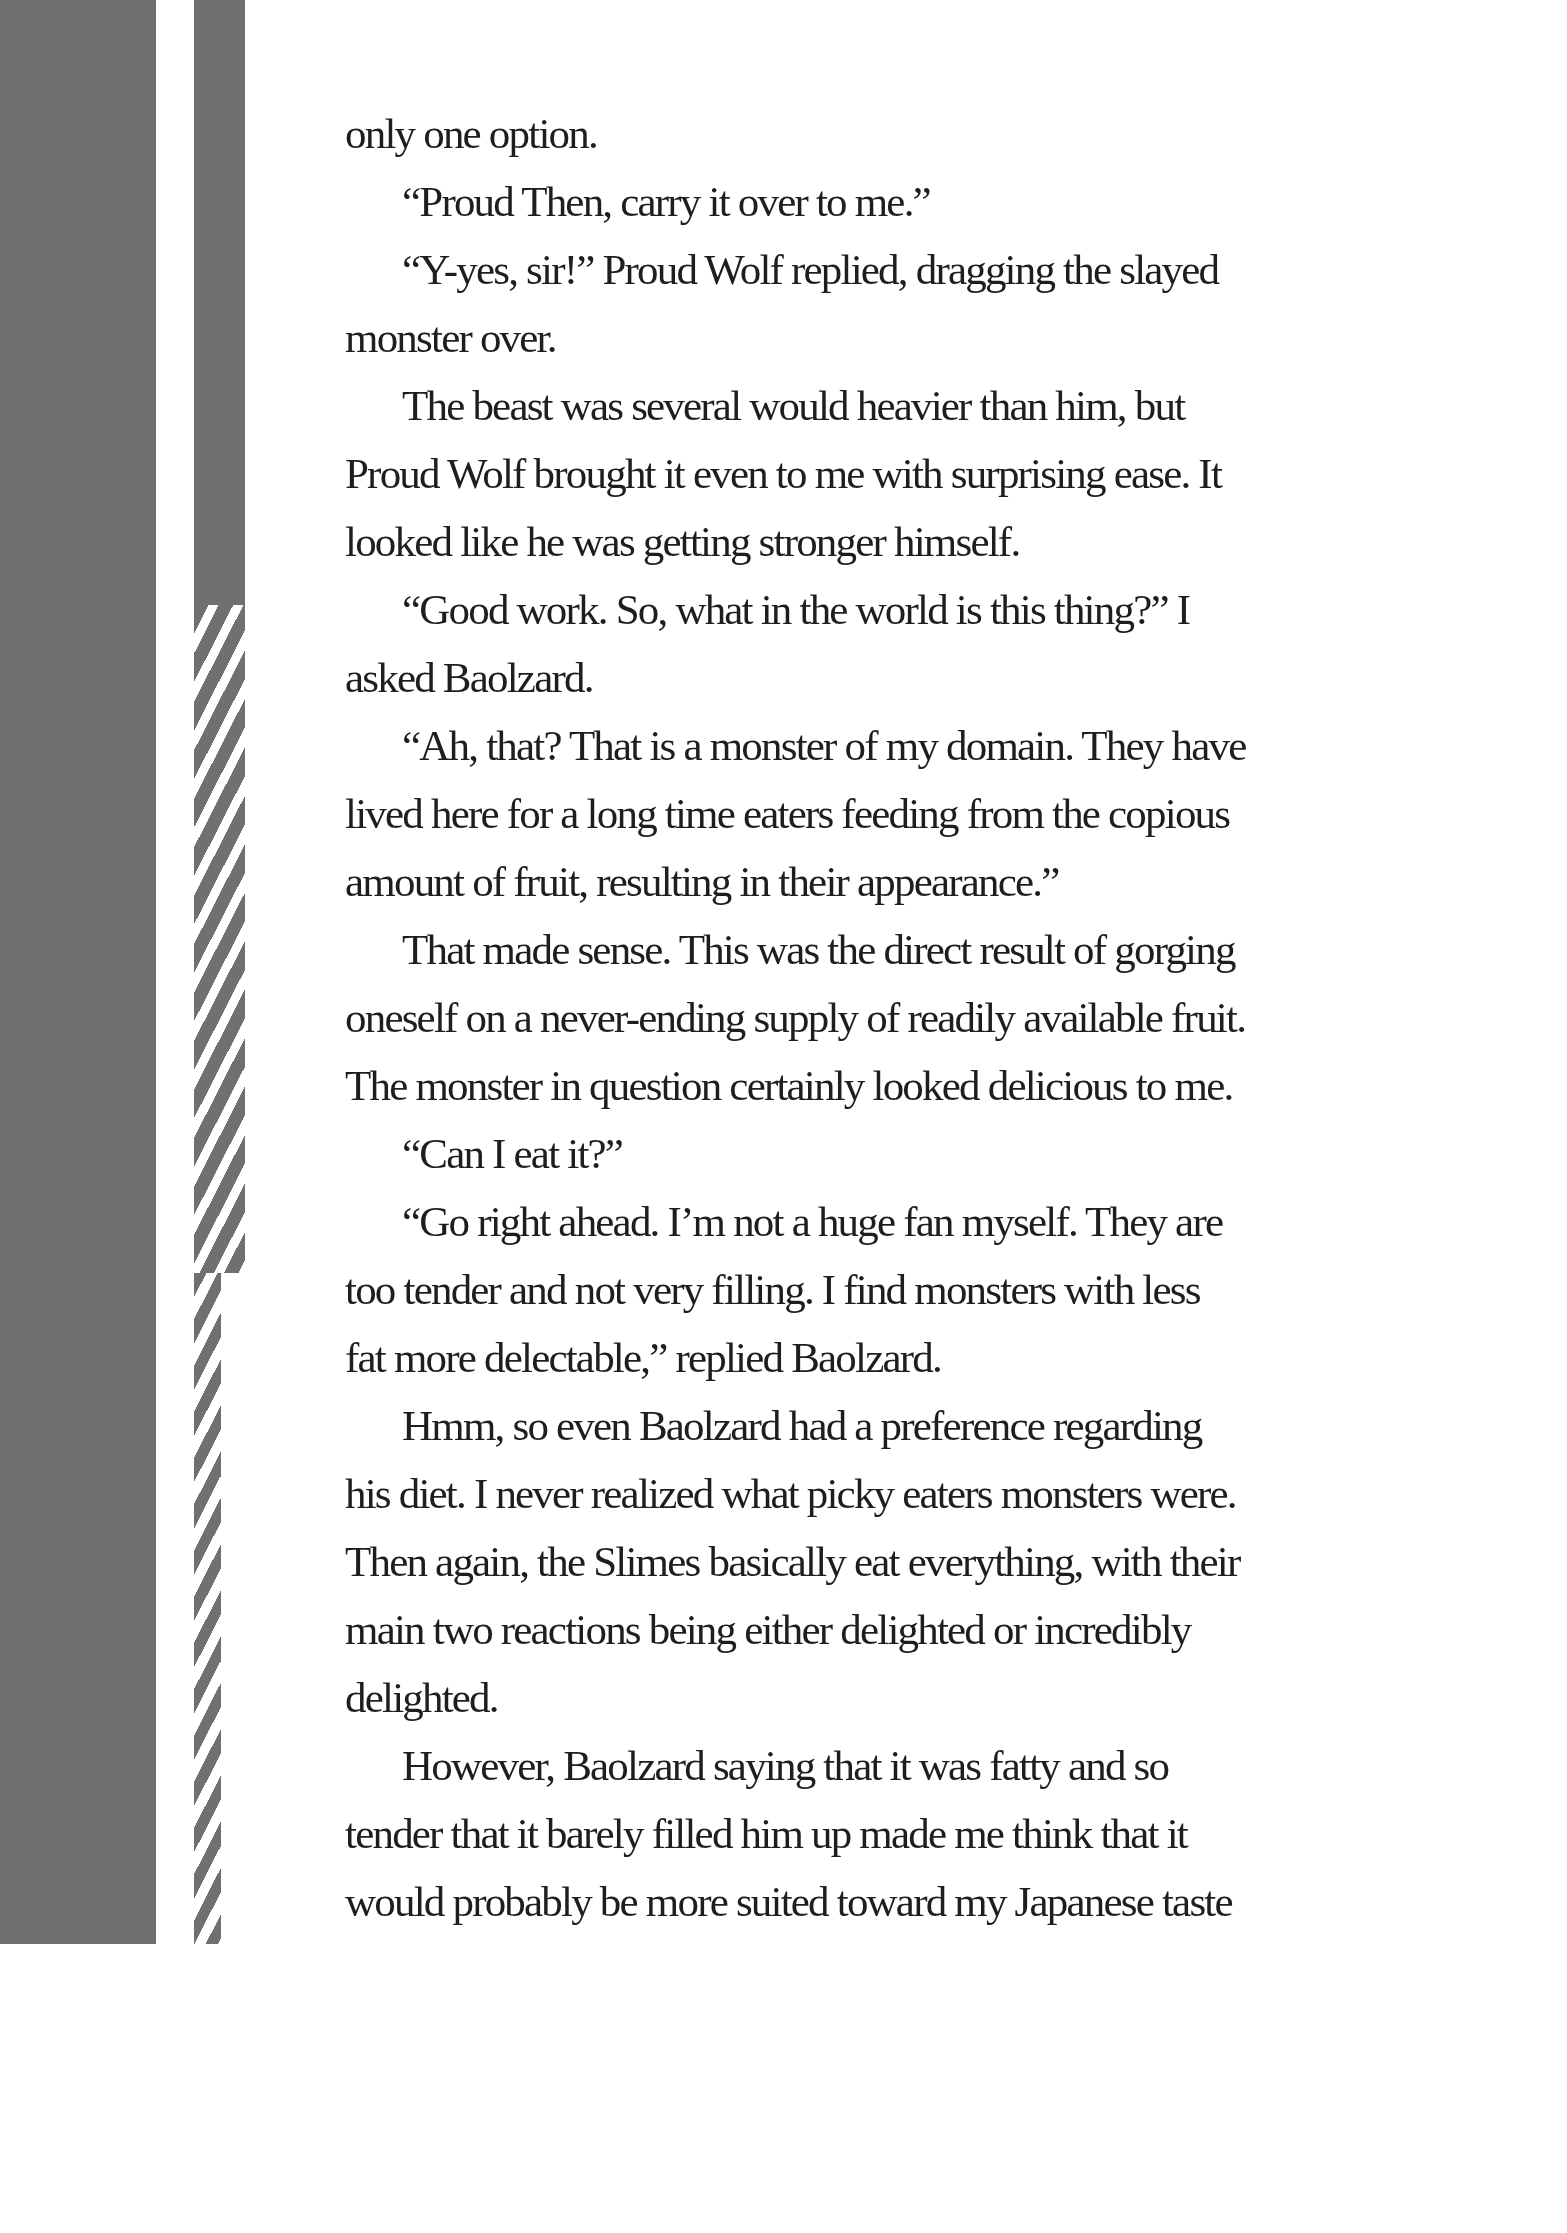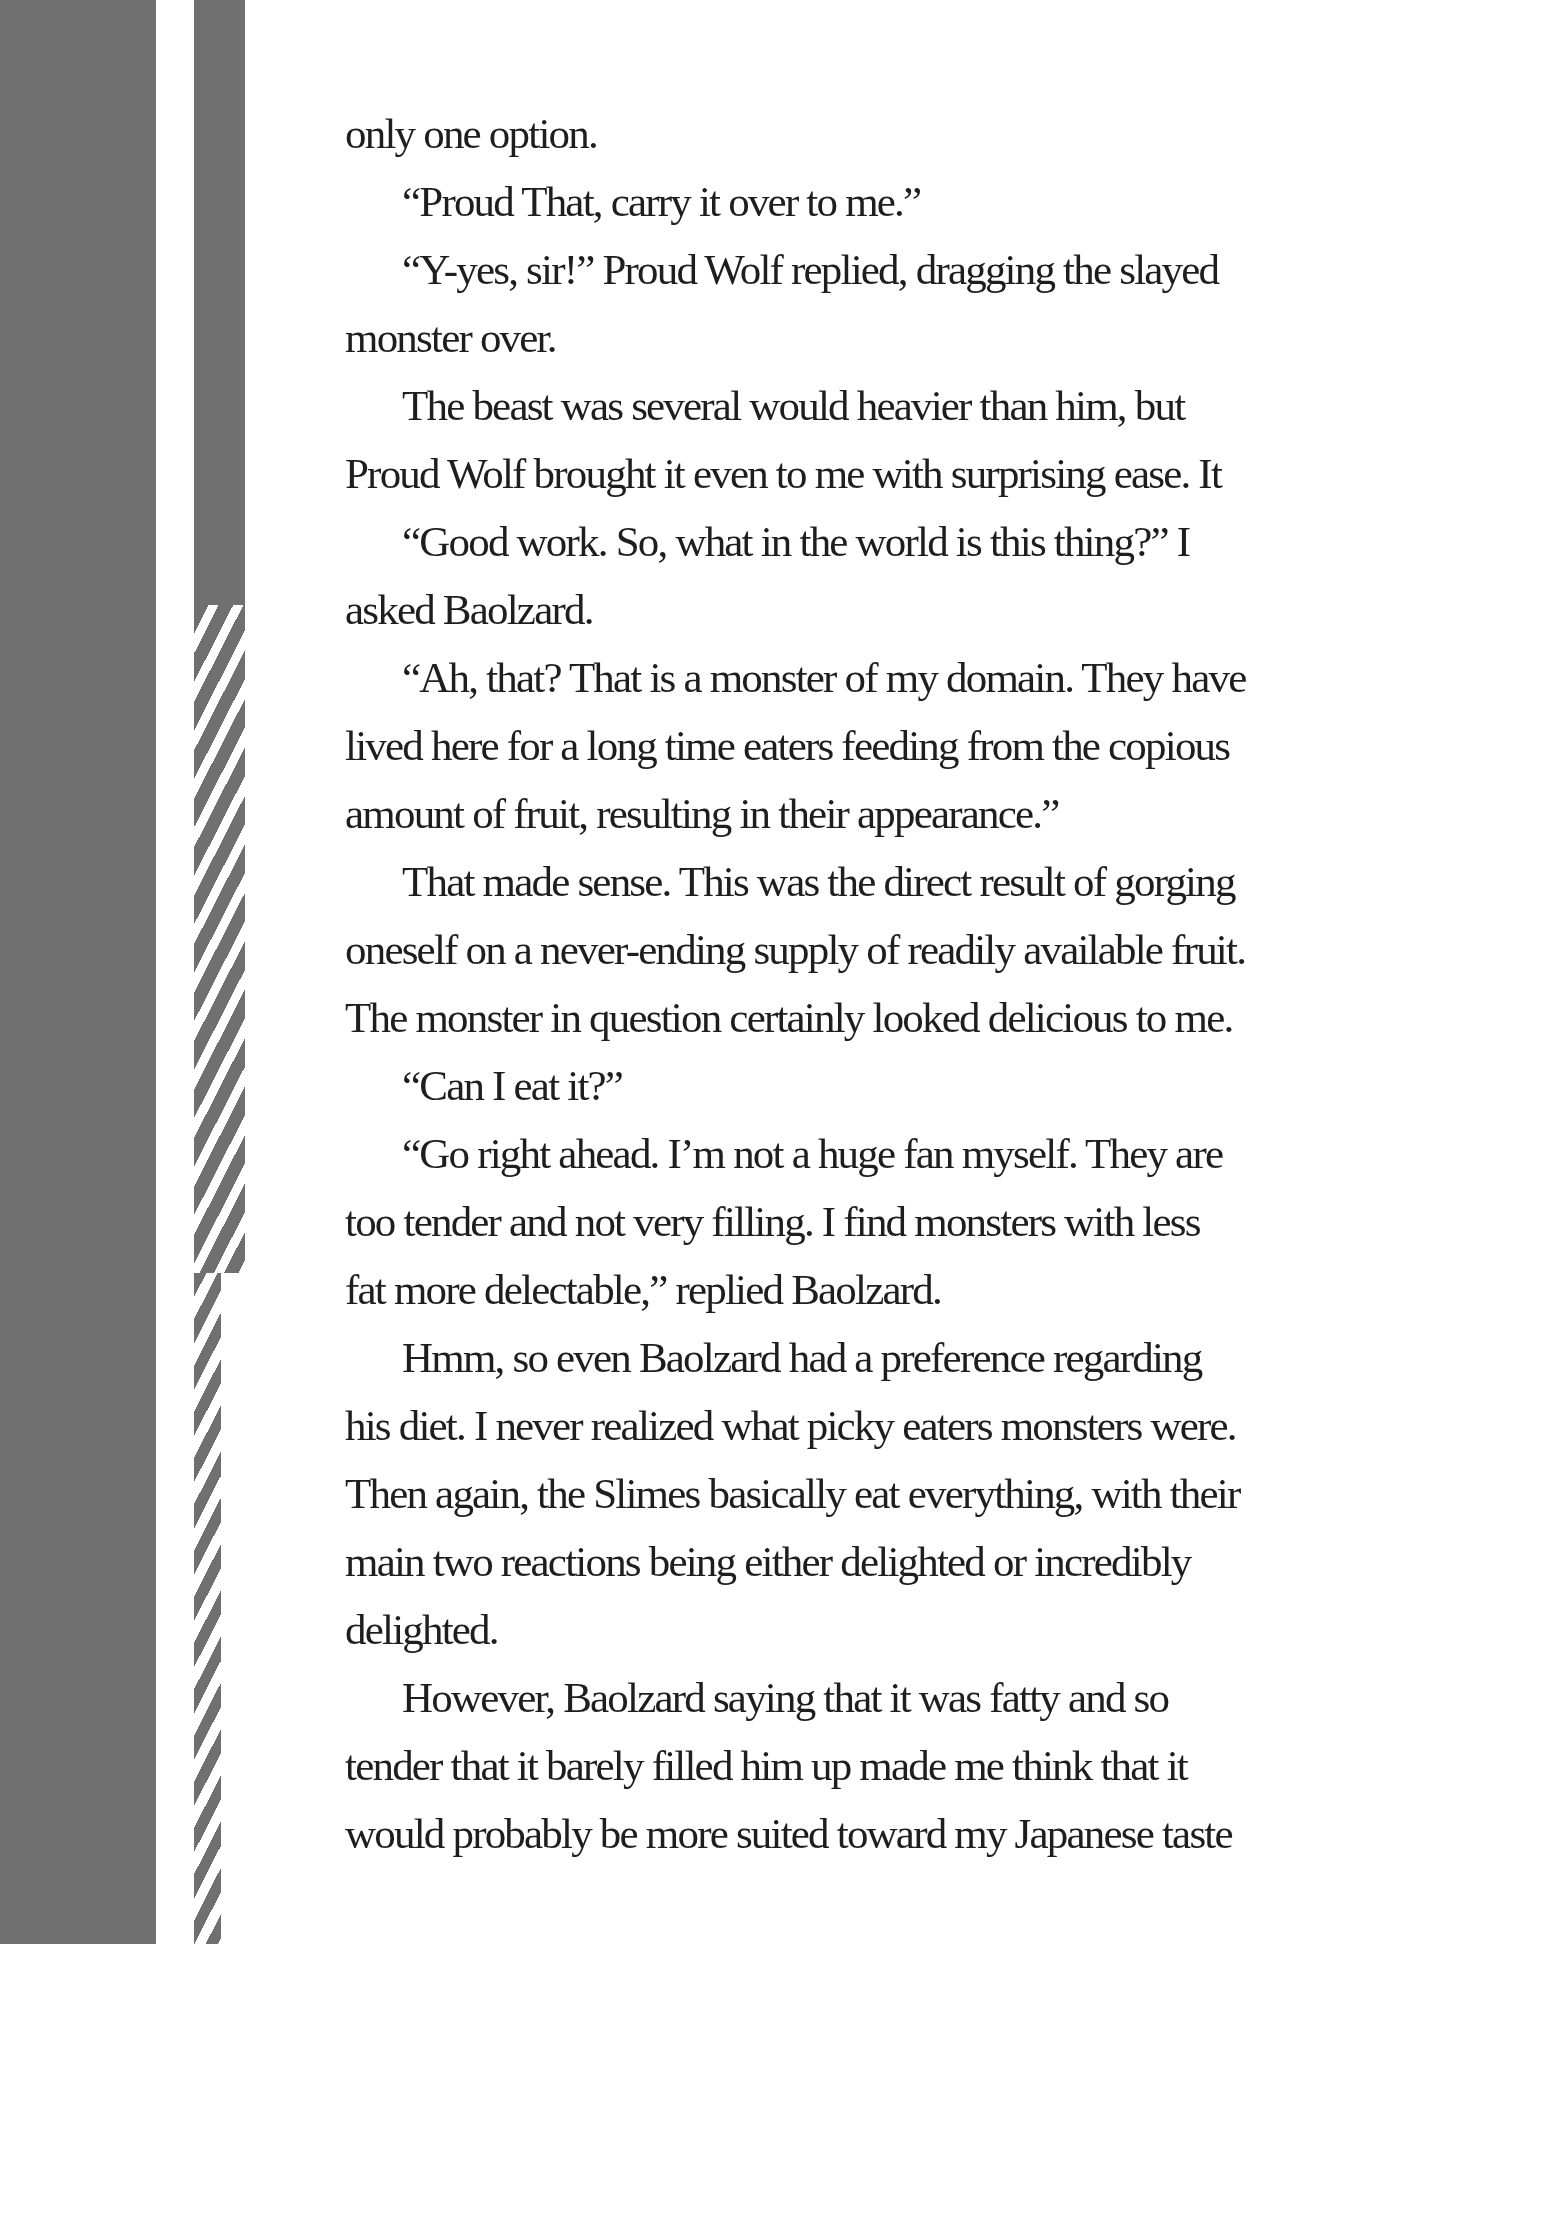--- a/index.html
+++ b/index.html
@@ -77,25 +77,26 @@
   <div class="left-band"></div>
 
   <div class="ribbon-solid"></div>
 
   <div class="ribbon-stripes-wide"></div>
 
   <div class="ribbon-stripes-narrow"></div>
 
   <div class="page-text" id="page-text">
       <div class="line">only one option.</div>
-      <div class="line indent">“Proud That, carry it over to me.”</div>
+      <div class="line indent">“Proud Then, carry it over to me.”</div>
       <div class="line indent">“Y-yes, sir!” Proud Wolf replied, dragging the slayed</div>
       <div class="line">monster over.</div>
       <div class="line indent">The beast was several would heavier than him, but</div>
       <div class="line">Proud Wolf brought it even to me with surprising ease. It</div>
+      <div class="line">looked like he was getting stronger himself.</div>
       <div class="line indent">“Good work. So, what in the world is this thing?” I</div>
       <div class="line">asked Baolzard.</div>
       <div class="line indent">“Ah, that? That is a monster of my domain. They have</div>
       <div class="line">lived here for a long time eaters feeding from the copious</div>
       <div class="line">amount of fruit, resulting in their appearance.”</div>
       <div class="line indent">That made sense. This was the direct result of gorging</div>
       <div class="line">oneself on a never-ending supply of readily available fruit.</div>
       <div class="line">The monster in question certainly looked delicious to me.</div>
       <div class="line indent">“Can I eat it?”</div>
       <div class="line indent">“Go right ahead. I’m not a huge fan myself. They are</div>

